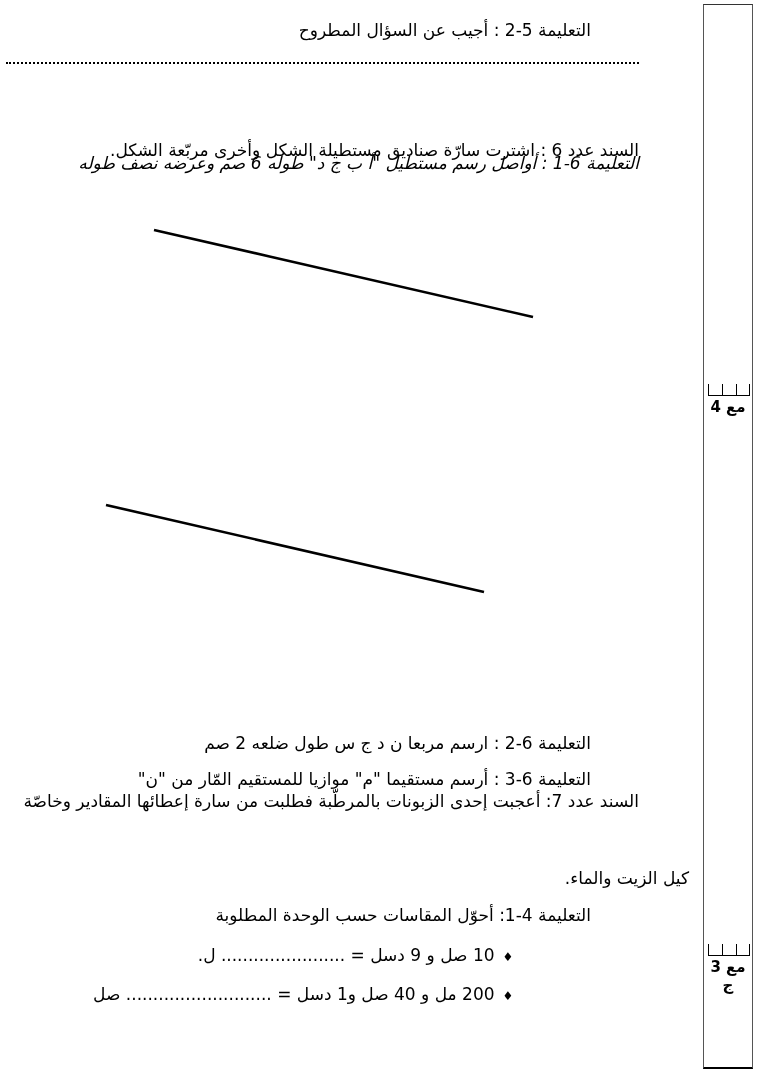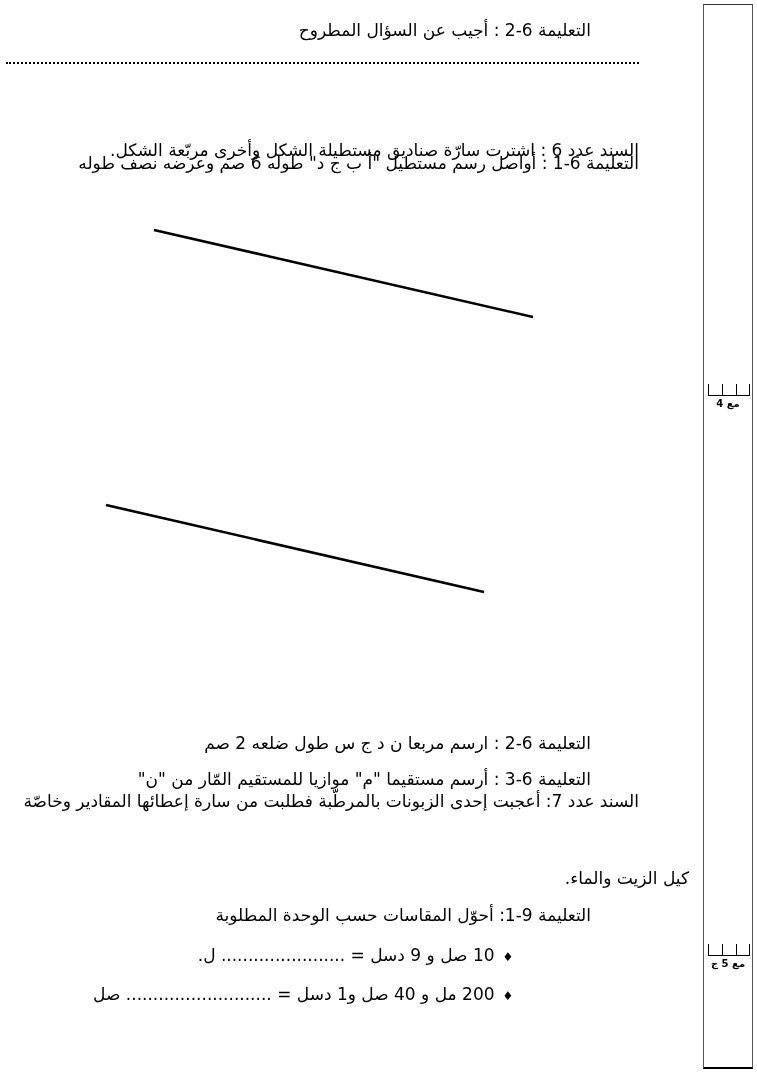--- a/index.html
+++ b/index.html
@@ -56,62 +56,62 @@
     }
     .ticks span {
       position: absolute;
       bottom: 0;
       width: 1px;
       height: 11px;
       background: #000;
     }
     .score-label {
       direction: rtl;
-      font-size: 10px;
+      font-size: 15px;
       font-weight: bold;
       margin-top: 2px;
       text-align: center;
       font-family: "DejaVu Sans", sans-serif;
     }
     svg.drawing {
       position: absolute;
       left: 0;
       top: 0;
       pointer-events: none;
     }
     .bullet {
       display: inline-block;
       margin-left: 8px;
       font-size: 12px;
     }
   </style>
 </head>
 <body>
 
-<div class="line" style="right:166px; top:19px;">التعليمة 6-2 : أجيب عن السؤال المطروح</div>
+<div class="line" style="right:166px; top:19px;">التعليمة 5-2 : أجيب عن السؤال المطروح</div>
 
 <div class="dots-line"></div>
 
 <div class="line" style="right:118px; top:115px;margin-top:24px;">السند عدد 6 : اشترت سارّة صناديق مستطيلة الشكل وأخرى مربّعة الشكل.</div>
 
-<div class="line" style="right:118px; top:152px;">التعليمة 6-1 : أواصل رسم مستطيل "أ ب ج د" طوله 6 صم وعرضه نصف طوله</div>
+<div class="line" style="right:118px; top:152px;font-style:italic;">التعليمة 6-1 : أواصل رسم مستطيل "أ ب ج د" طوله 6 صم وعرضه نصف طوله</div>
 
 <svg class="drawing" width="757" height="1072">
   <line x1="154" y1="230" x2="533" y2="317" stroke="#000" stroke-width="2.6"></line>
   <line x1="106" y1="505" x2="484" y2="592" stroke="#000" stroke-width="2.6"></line>
 </svg>
 
 <div class="line" style="right:166px; top:732px;">التعليمة 6-2 : ارسم مربعا ن د ج س طول ضلعه 2 صم</div>
 
 <div class="line" style="right:166px; top:768px;">التعليمة 6-3 : أرسم مستقيما "م" موازيا للمستقيم المّار من "ن"</div>
 
 <div class="line" style="right:118px; top:790px;">السند عدد 7: أعجبت إحدى الزبونات بالمرطّبة فطلبت من سارة إعطائها المقادير وخاصّة</div>
 <div class="line" style="right:68px; top:867px;">كيل الزيت والماء.</div>
 
-<div class="line" style="right:166px; top:904px;">التعليمة 9-1: أحوّل المقاسات حسب الوحدة المطلوبة</div>
+<div class="line" style="right:166px; top:904px;">التعليمة 4-1: أحوّل المقاسات حسب الوحدة المطلوبة</div>
 
 <div class="line" style="right:244px; top:944px;">
   <span class="bullet">♦</span><span>10 صل و 9 دسل = ....................... ل.</span>
 </div>
 <div class="line" style="right:244px; top:983px;">
   <span class="bullet">♦</span><span>200 مل و 40 صل و1 دسل = ........................... صل</span>
 </div>
 
 <div class="sidebar">
   <div class="score-box" style="top:378px;">
@@ -123,15 +123,15 @@
     </div>
     <div class="score-label">مع 4</div>
   </div>
   <div class="score-box" style="top:938px;">
     <div class="ticks">
       <span style="left:0;"></span>
         <span style="left:14px;"></span>
         <span style="left:28px;"></span>
         <span style="left:41px;"></span>
     </div>
-    <div class="score-label">مع 5 ج</div>
+    <div class="score-label">مع 3 ج</div>
   </div>
 </div>
 
 </body></html>

